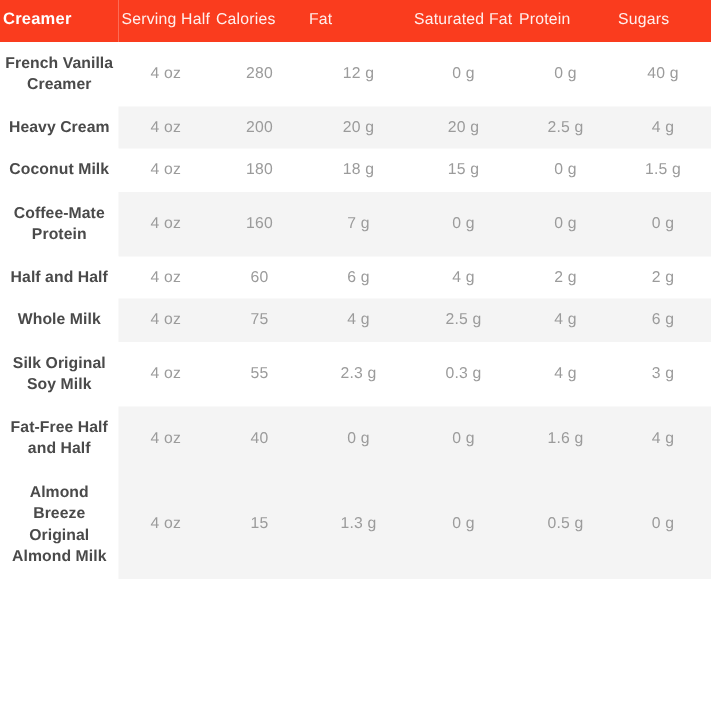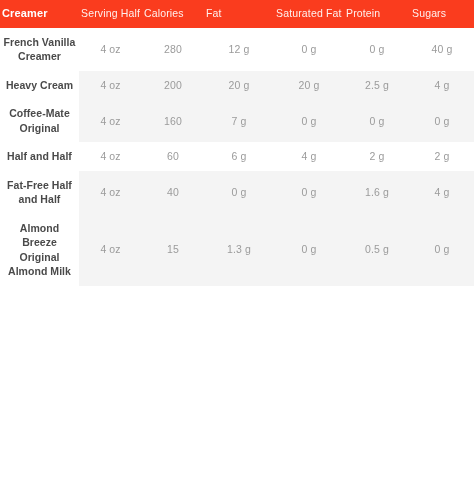--- a/index.html
+++ b/index.html
@@ -111,37 +111,64 @@
       </tr>
       <tr class="striped">
         <td class="col-name">Heavy Cream</td>
         <td>4 oz</td>
         <td>200</td>
         <td>20 g</td>
         <td>20 g</td>
         <td>2.5 g</td>
         <td>4 g</td>
       </tr>
+      <tr>
+        <td class="col-name">Coconut Milk</td>
+        <td>4 oz</td>
+        <td>180</td>
+        <td>18 g</td>
+        <td>15 g</td>
+        <td>0 g</td>
+        <td>1.5 g</td>
+      </tr>
       <tr class="striped">
-        <td class="col-name">Coffee-Mate Original</td>
+        <td class="col-name">Coffee-Mate Protein</td>
         <td>4 oz</td>
         <td>160</td>
         <td>7 g</td>
         <td>0 g</td>
         <td>0 g</td>
         <td>0 g</td>
       </tr>
       <tr>
         <td class="col-name">Half and Half</td>
         <td>4 oz</td>
         <td>60</td>
         <td>6 g</td>
         <td>4 g</td>
         <td>2 g</td>
         <td>2 g</td>
+      </tr>
+      <tr class="striped">
+        <td class="col-name">Whole Milk</td>
+        <td>4 oz</td>
+        <td>75</td>
+        <td>4 g</td>
+        <td>2.5 g</td>
+        <td>4 g</td>
+        <td>6 g</td>
+      </tr>
+      <tr>
+        <td class="col-name">Silk Original Soy Milk</td>
+        <td>4 oz</td>
+        <td>55</td>
+        <td>2.3 g</td>
+        <td>0.3 g</td>
+        <td>4 g</td>
+        <td>3 g</td>
       </tr>
       <tr class="striped">
         <td class="col-name">Fat-Free Half and Half</td>
         <td>4 oz</td>
         <td>40</td>
         <td>0 g</td>
         <td>0 g</td>
         <td>1.6 g</td>
         <td>4 g</td>
       </tr>

